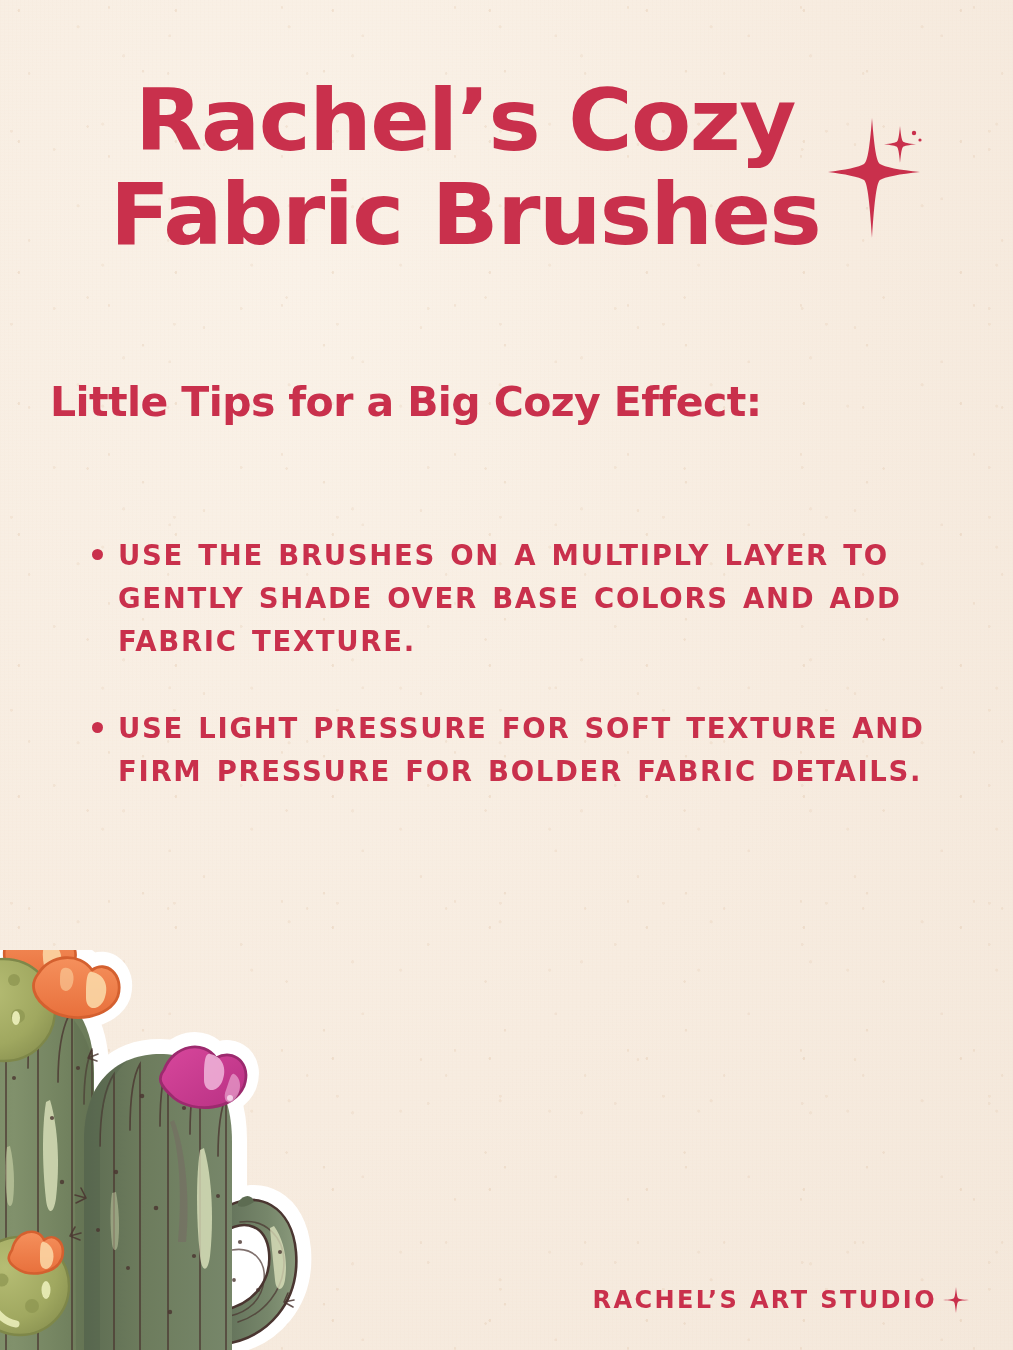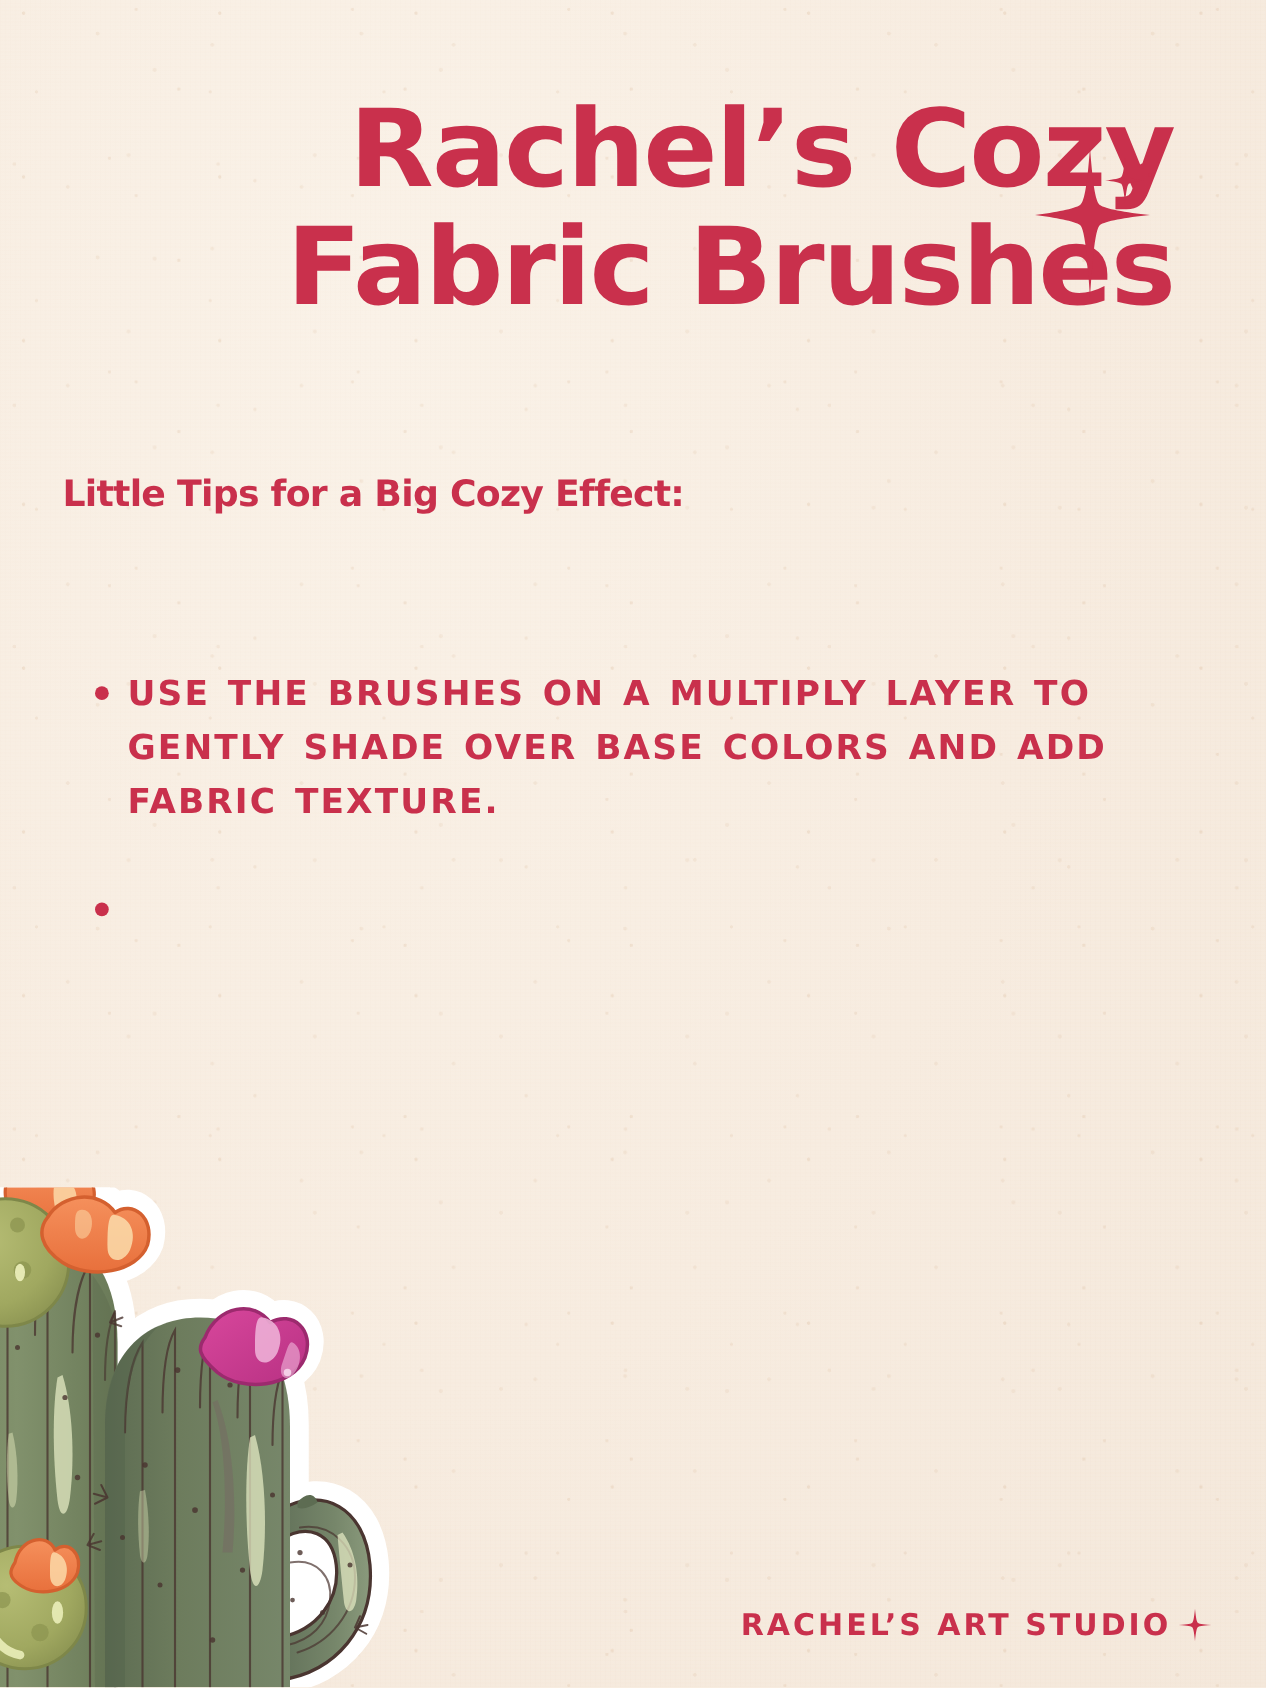--- a/index.html
+++ b/index.html
@@ -55,21 +55,21 @@
       repeating-linear-gradient(0deg,   rgba(190,150,110,.05) 0 1px, transparent 1px 3px),
       repeating-linear-gradient(90deg,  rgba(190,150,110,.04) 0 1px, transparent 1px 4px);
   }
 
   
   .title-block {
     position: absolute;
     top: 74px;
     left: 0;
     width: 930px;
-    text-align: right;
+    text-align: center;
   }
   .title-line {
     color: #c9304c;
     font-family: "DejaVu Sans", sans-serif;
     font-weight: 700;
     font-size: 86px;
     line-height: 1.09;
     letter-spacing: -1.5px;
     display: block;
     transform: scaleX(1.02);
@@ -86,29 +86,29 @@
   }
 
   
   .subhead {
     position: absolute;
     left: 50px;
     top: 378px;
     color: #c9304c;
     font-family: "DejaVu Sans", sans-serif;
     font-weight: 700;
-    font-size: 29px;
+    font-size: 41px;
     letter-spacing: -.6px;
     white-space: nowrap;
   }
 
   
   .tips {
     position: absolute;
-    left: 68px;
+    left: 84px;
     top: 534px;
     width: 880px;
   }
   .tip {
     position: relative;
     padding-left: 34px;
     margin-bottom: 44px;
   }
   .tip-bullet {
     position: absolute;
@@ -186,20 +186,21 @@
   <div class="tips">
 
     <div class="tip">
       <span class="tip-bullet"></span>
       <span class="tip-text">Use the brushes on a multiply layer to gently shade over base colors and add fabric texture.</span>
     </div>
 
 
     <div class="tip">
       <span class="tip-bullet"></span>
+      <span class="tip-text">Use light pressure for soft texture and firm pressure for bolder fabric details.</span>
     </div>
 
   </div>
 
   <svg class="cactus" viewBox="0 0 340 400">
     <defs>
       <linearGradient id="bodyA" x1="0" y1="0" x2="1" y2="0">
         <stop offset="0%" stop-color="#74855f"></stop>
         <stop offset="45%" stop-color="#81916c"></stop>
         <stop offset="100%" stop-color="#6a7a58"></stop>

